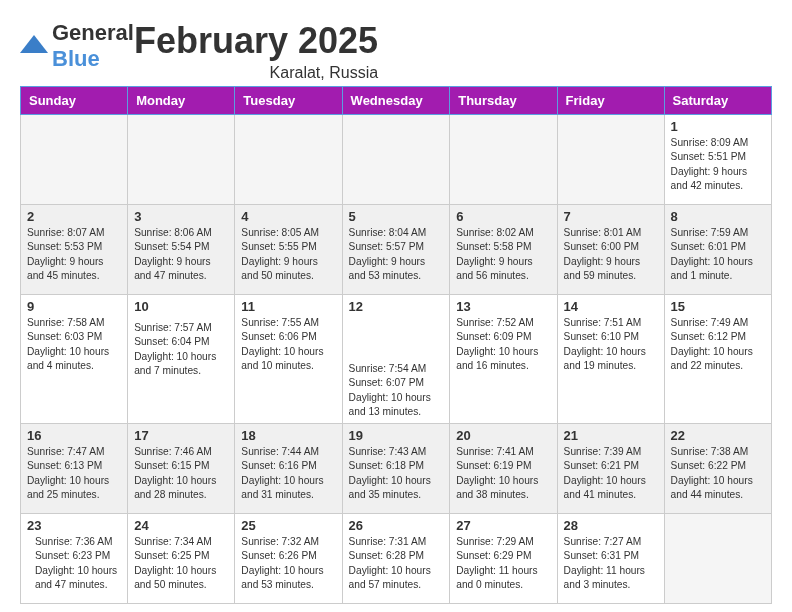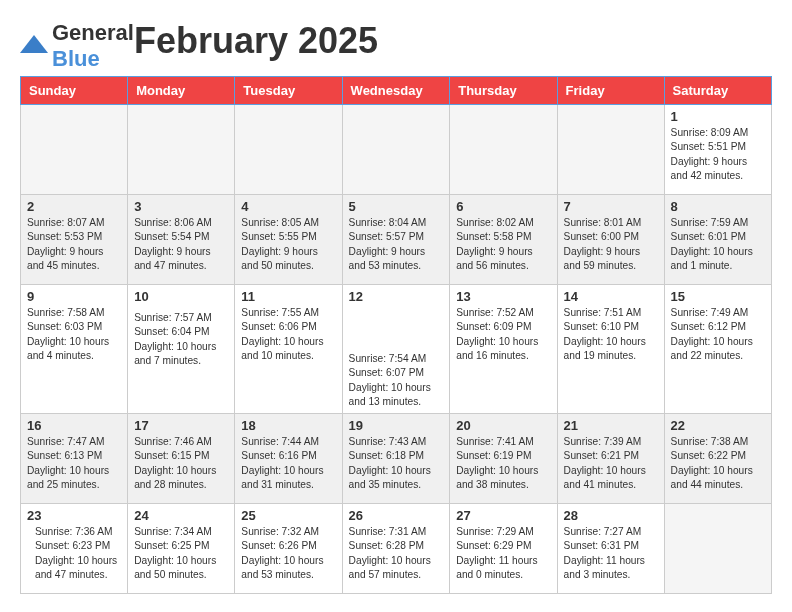--- a/index.html
+++ b/index.html
@@ -48,21 +48,21 @@
       font-size: 16px;
       color: #333;
       margin-top: 2px;
     }
     .calendar {
       width: 100%;
       border-collapse: collapse;
       border: 1px solid #ccc;
     }
     .calendar th {
-      background-color: #ef4444;
+      background-color: #a21caf;
       color: #fff;
       font-size: 13px;
       font-weight: bold;
       padding: 6px 8px;
       text-align: left;
       border: 1px solid #5a9ee0;
     }
     .calendar td {
       width: 108px;
       height: 90px;
@@ -101,20 +101,21 @@
         <polygon points="14,2 28,20 0,20" fill="#3a7ec8"></polygon>
       </svg>
     </div>
     <div>
       <span class="logo-text-general">General</span><br>
       <span class="logo-text-blue">Blue</span>
     </div>
   </div>
   <div class="title-block">
     <div class="month-title">February 2025</div>
+    <div class="location-title">Karalat, Russia</div>
   </div>
 </div>
 
 <table class="calendar">
   <thead>
     <tr>
 
     <th>Sunday</th>
         <th>Monday</th>
         <th>Tuesday</th>

